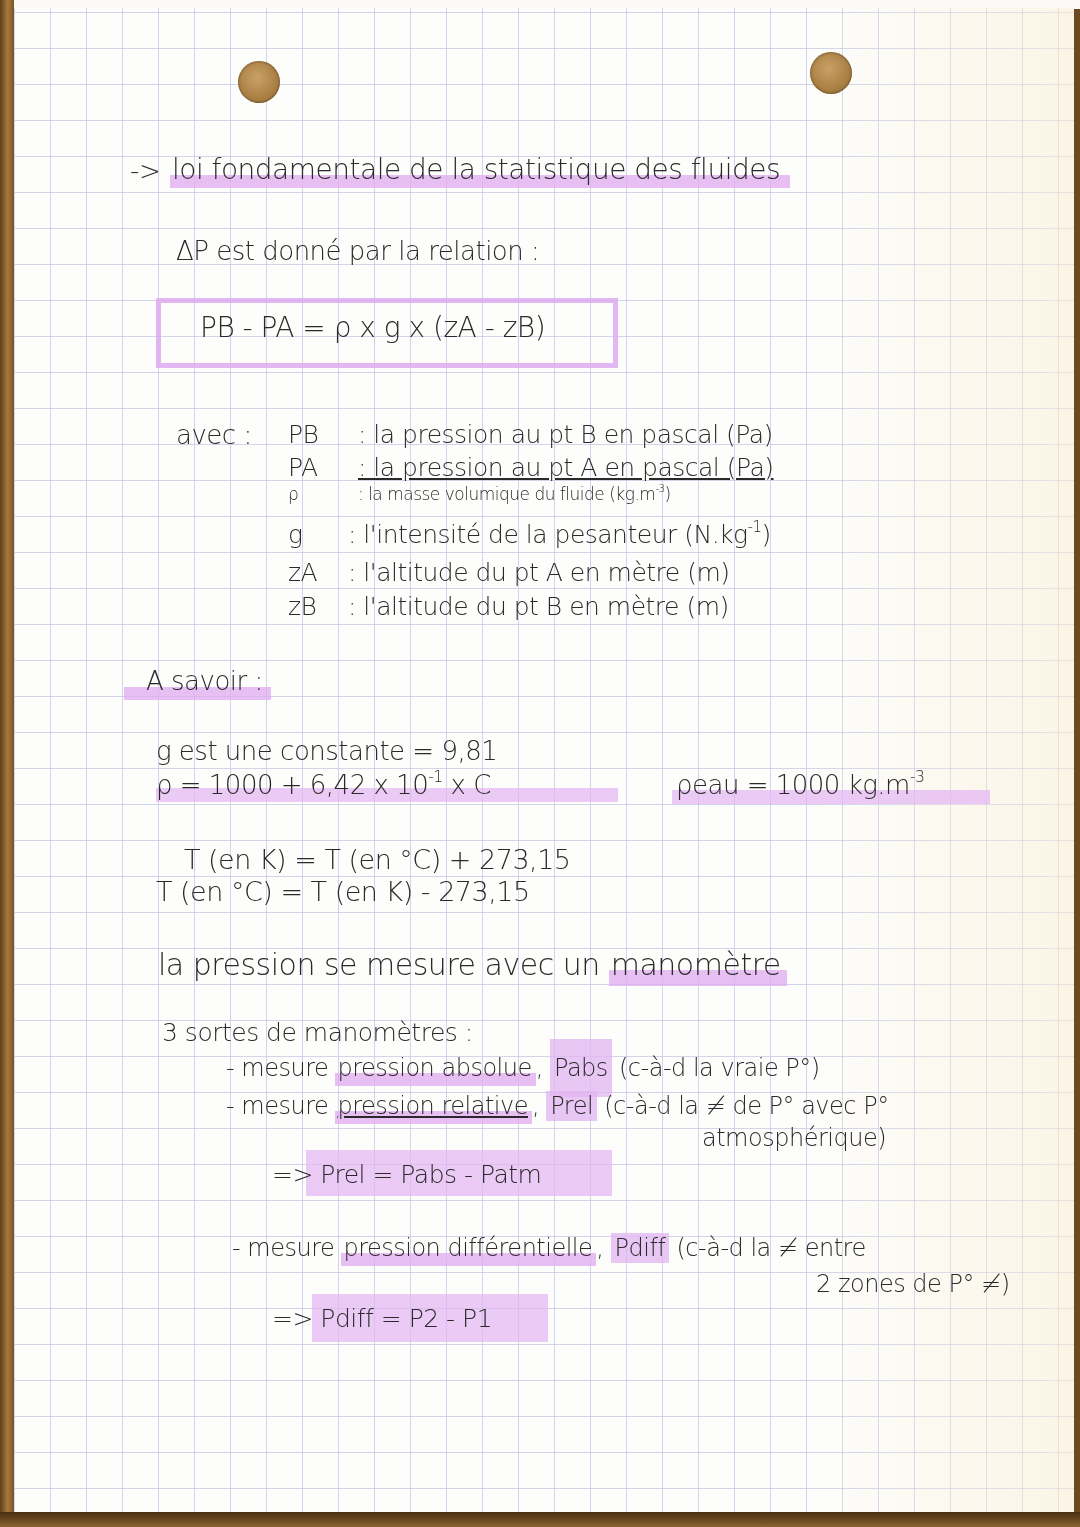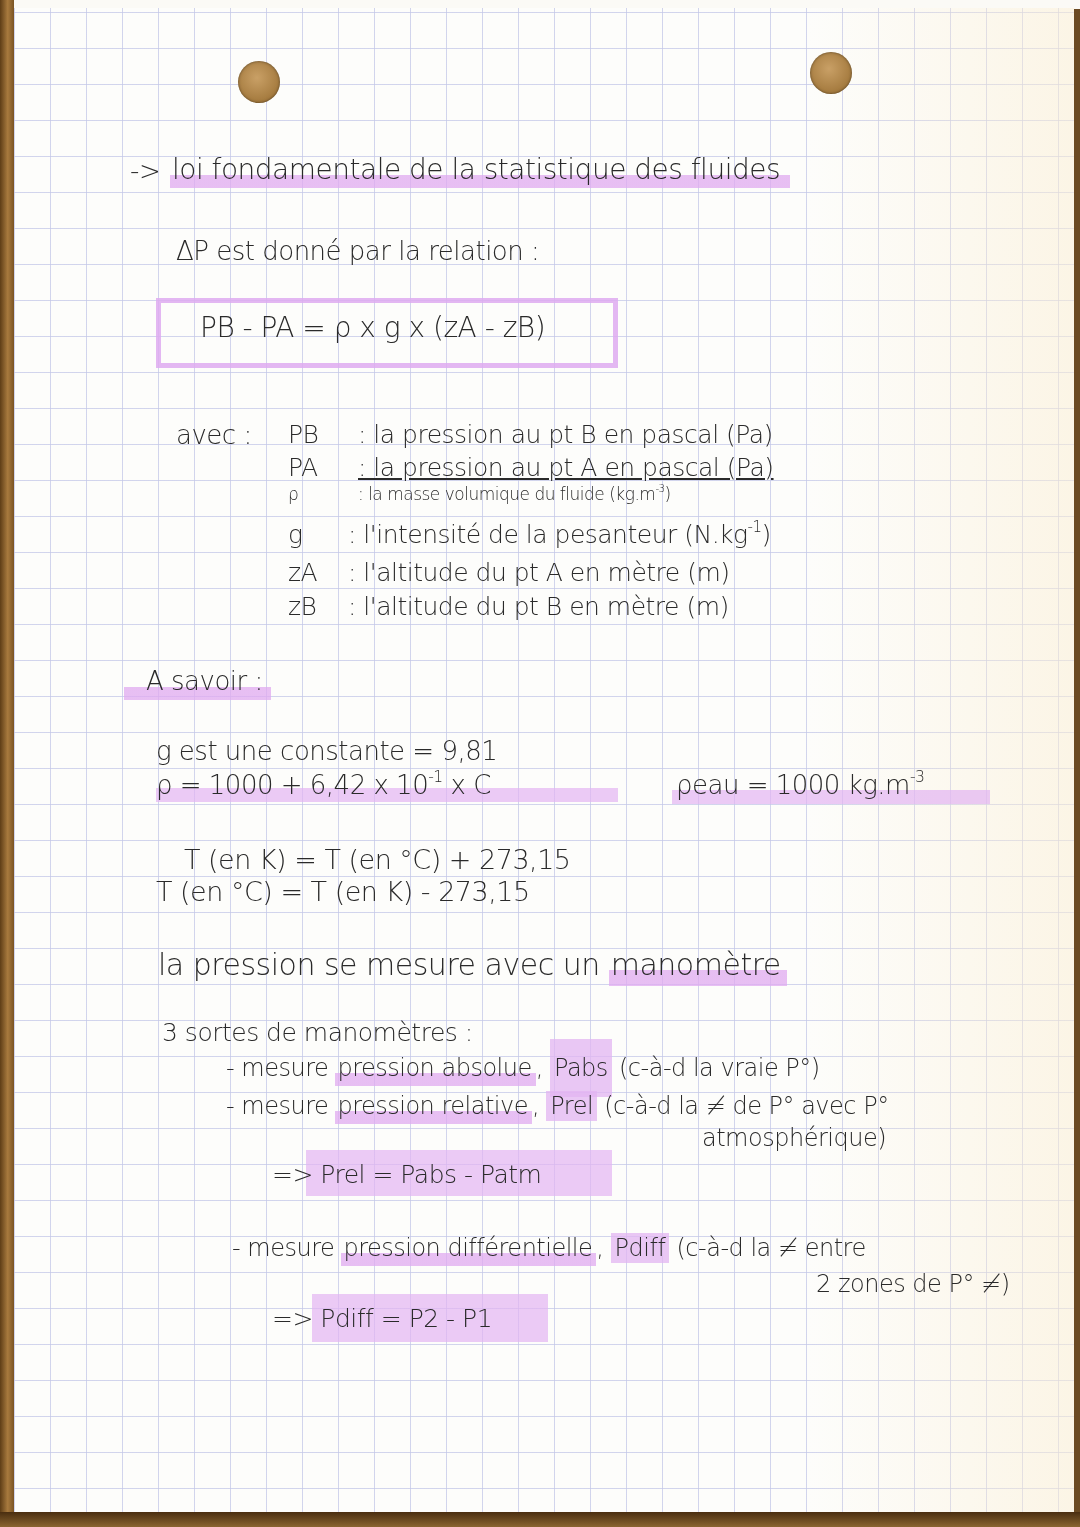--- a/index.html
+++ b/index.html
@@ -120,21 +120,21 @@
   <span>-</span>
   <span>mesure</span>
   <span class="hl" style="padding:0 4px 6px 2px;">pression absolue</span>,
   <span class="hlfull" style="padding:15px 4px;">Pabs</span>
   <span>(c-à-d la vraie P°)</span>
 </div>
 
 <div class="hw" style="left:226px;top:1094px;font-size:24px;">
   <span>-</span>
   <span>mesure</span>
-  <span class="hl" style="padding:0 4px 6px 2px;">pression relative</span>,
+  <span class="hl" style="padding:0 4px 6px 2px;text-decoration:underline;">pression relative</span>,
   <span class="hlfull" style="padding:1px 4px;">Prel</span>
   <span>(c-à-d la ≠ de P° avec P°</span>
 </div>
 <div class="hw" style="left:702px;top:1126px;font-size:24px;">atmosphérique)</div>
 
 <div class="hl-box" style="left:306px;top:1150px;width:306px;height:46px;"></div>
 <div class="hw" style="left:272px;top:1162px;font-size:25px;">=&gt; Prel = Pabs - Patm</div>
 
 <div class="hw" style="left:232px;top:1236px;font-size:24px;">
   <span>-</span>

